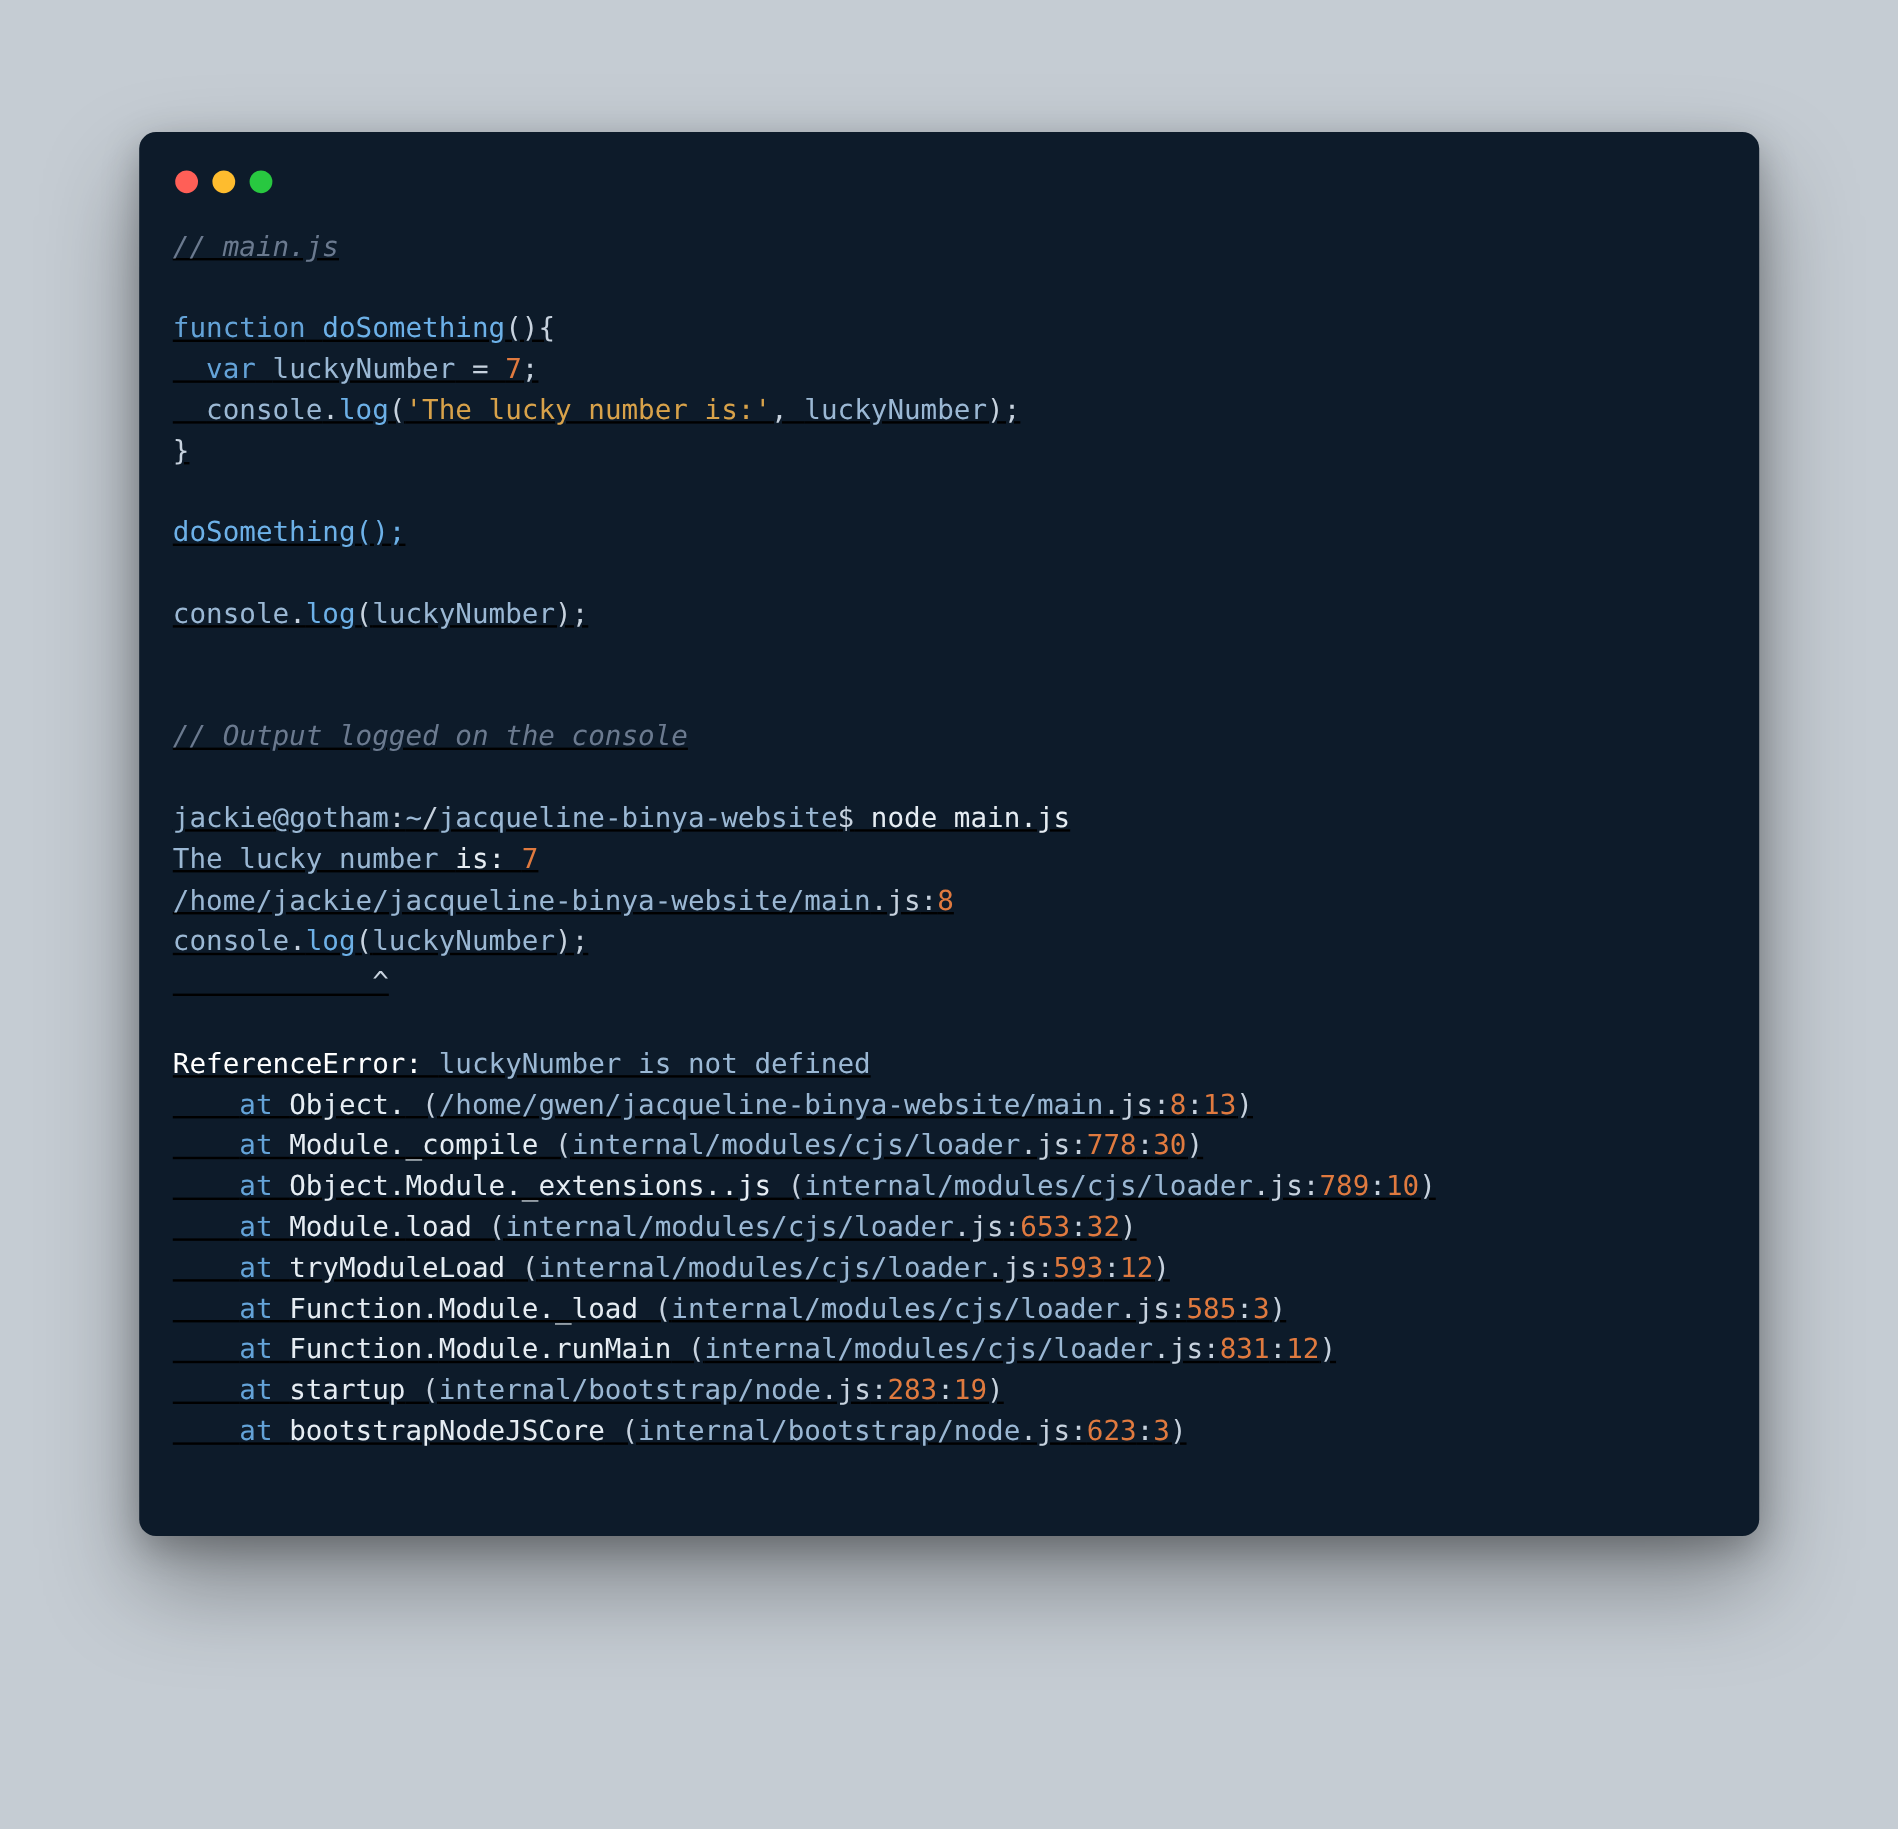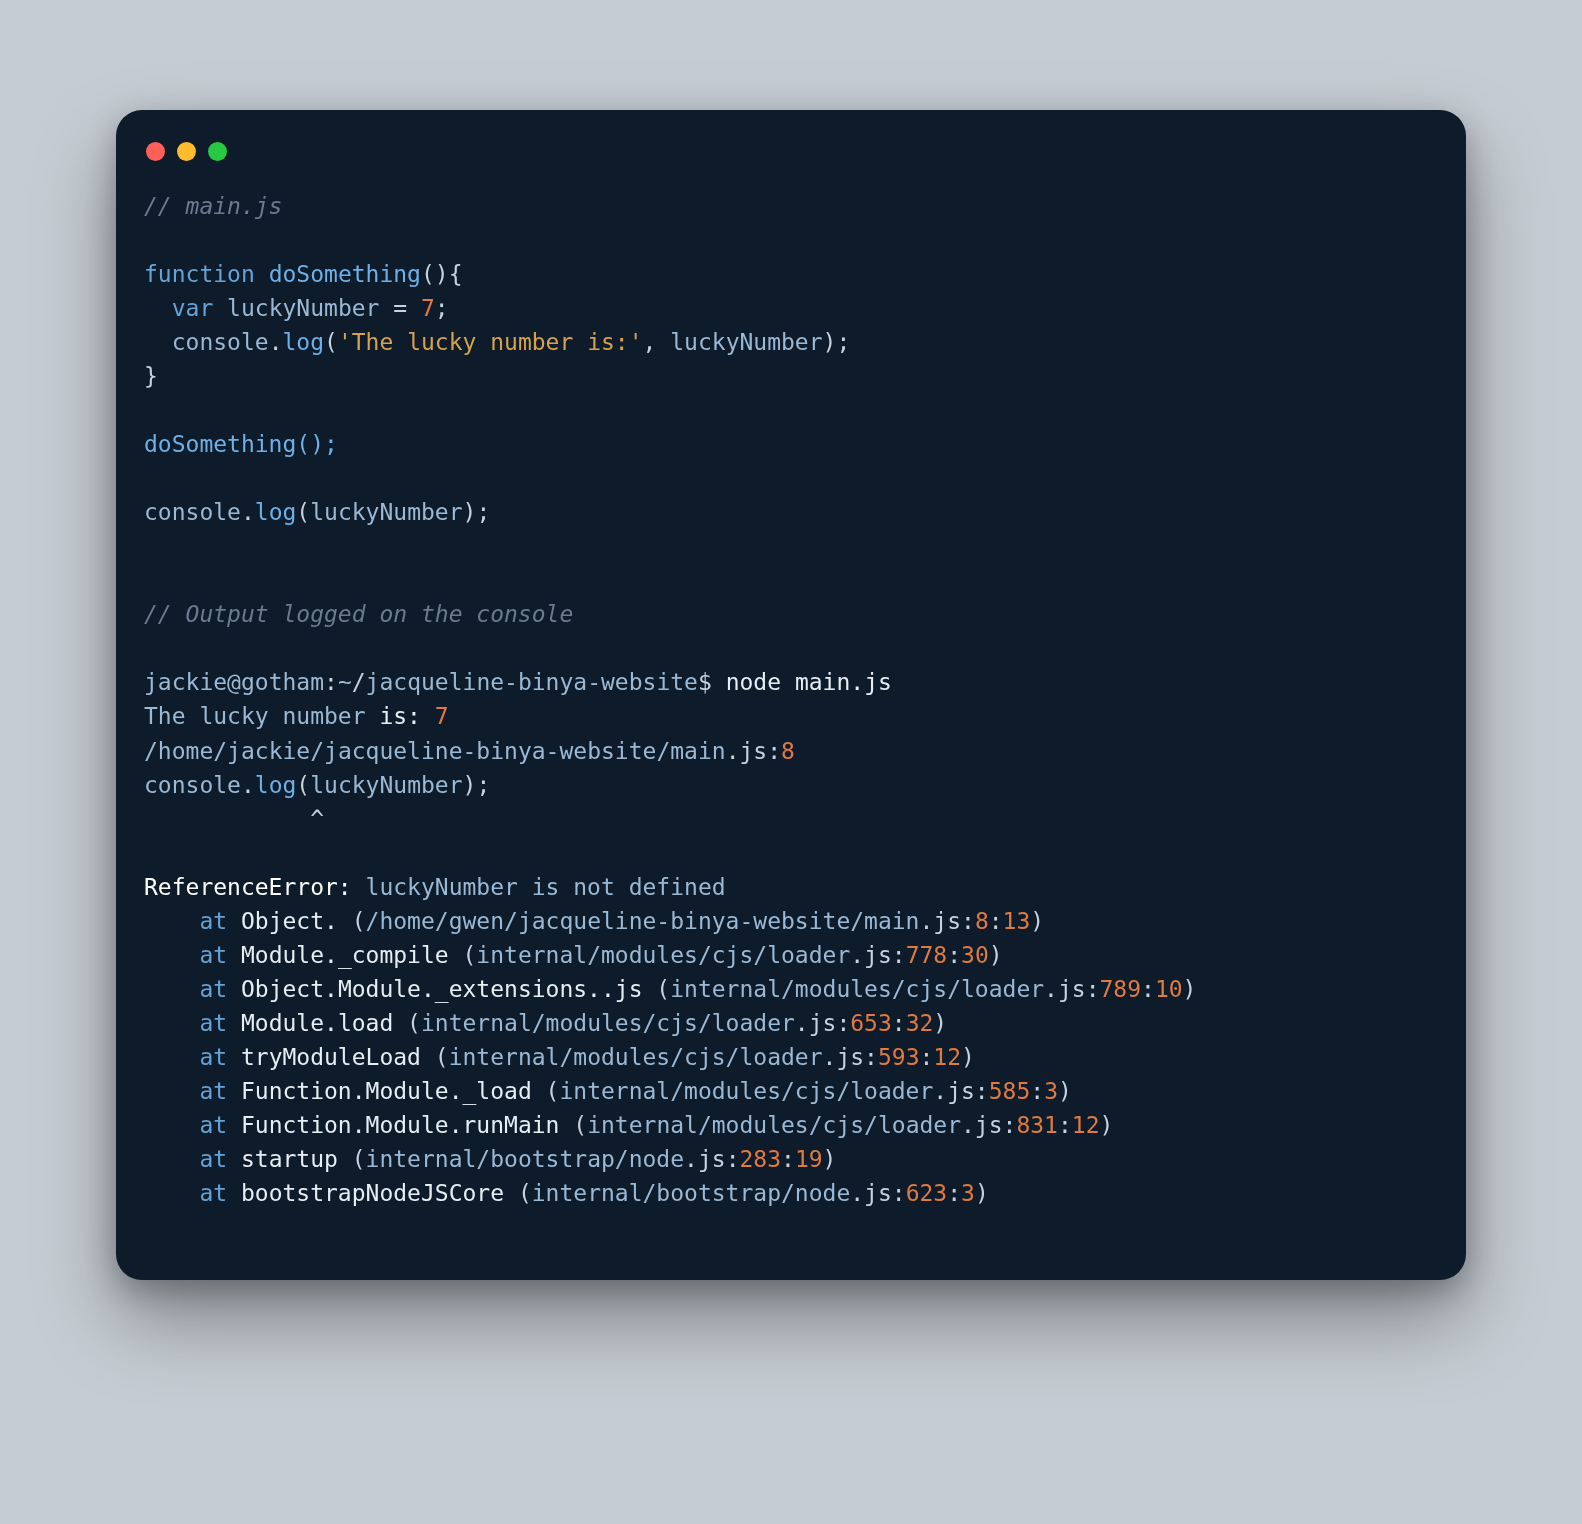--- a/index.html
+++ b/index.html
@@ -7,24 +7,25 @@
     background: #c5ccd3;
     display: flex;
     justify-content: center;
     align-items: flex-start;
     padding: 110px 60px;
     font-family: ui-monospace, "SF Mono", Menlo, Consolas, monospace;
     min-height: 100vh;
   }
   .window {
     background: #0d1b2a;
-    border-radius: 26px;
+    border-radius: 14px;
     width: 1350px;
     box-shadow: 0 40px 80px rgba(0,0,0,.35), 0 10px 30px rgba(0,0,0,.25);
     padding: 26px 28px 70px 28px;
+    text-decoration: underline;
   }
   .titlebar {
     display: flex;
     gap: 12px;
     padding: 6px 2px 28px 2px;
   }
   .tl-btn {
     width: 19px; height: 19px; border-radius: 50%;
   }
   .red    { background:#ff5f57; }

